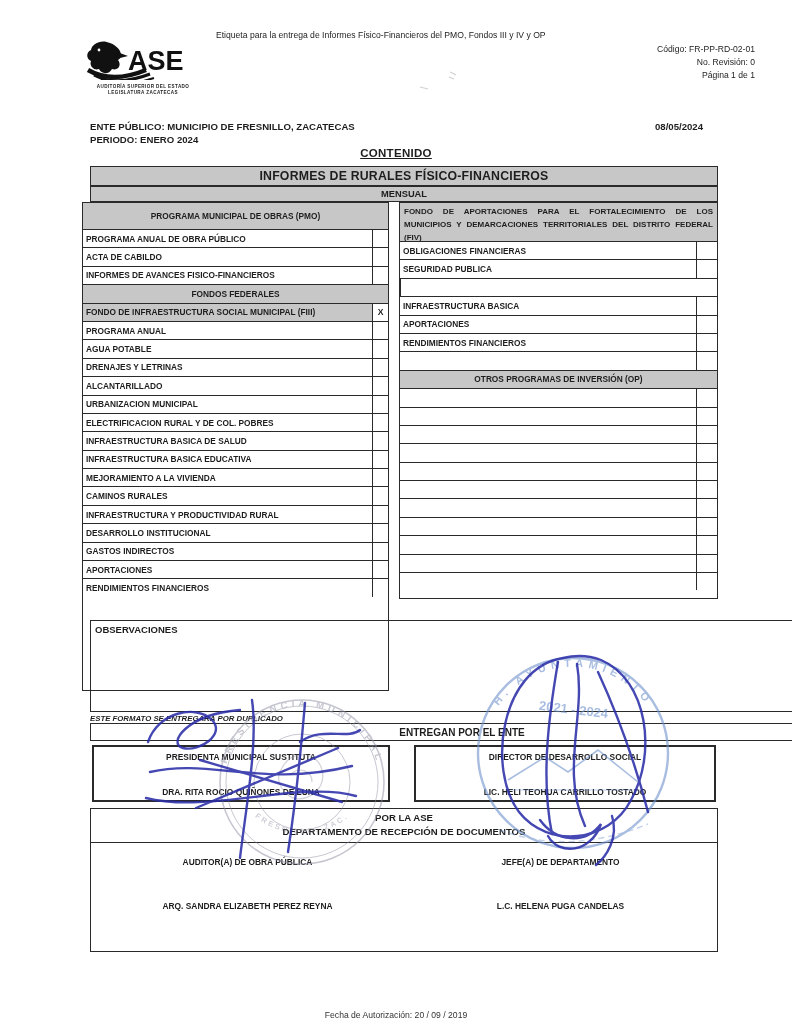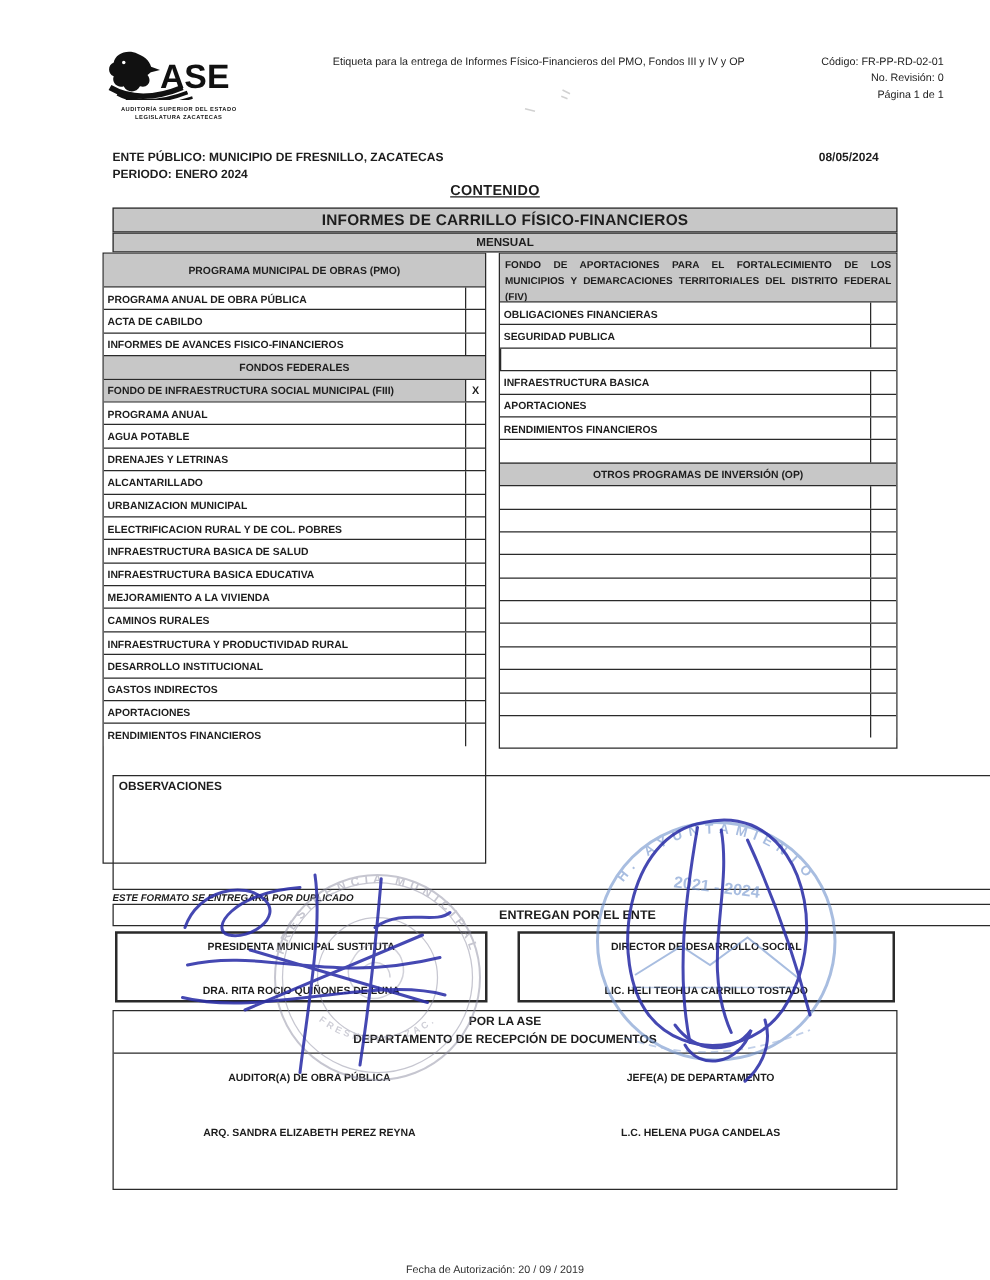--- a/index.html
+++ b/index.html
@@ -1,21 +1,21 @@
 <!DOCTYPE html>
 <html><head>
 <meta charset="utf-8">
 <style>
   html,body{margin:0;padding:0;background:#e8e8e8;}
   .page{position:relative;width:792px;height:1024px;background:#ffffff;margin:0 auto;
         font-family:"Liberation Sans", sans-serif;color:#1d1d1d;overflow:hidden;}
   .abs{position:absolute;box-sizing:border-box;}
 
   
-  .hdr-title{left:216px;top:44px;width:430px;text-align:center;font-size:8.6px;}
+  .hdr-title{left:216px;top:30px;width:430px;font-size:8.6px;}
   .code-block{left:590px;top:43px;width:165px;text-align:right;font-size:8.6px;line-height:1.5;}
 
   
   .info-line{font-weight:bold;font-size:9.6px;}
   .contenido{left:0;top:147px;width:792px;text-align:center;font-weight:bold;
              font-size:11.5px;text-decoration:underline;letter-spacing:.3px;}
 
   
   .tbl-title{left:90px;top:166px;width:628px;height:20px;background:#c7c7c7;
              border:1.5px solid #2a2a2a;font-weight:bold;font-size:12.3px;
@@ -97,28 +97,28 @@
     <div>No. Revisión: 0</div>
     <div>Página 1 de 1</div>
   </div>
 
   <div class="abs info-line" style="left:90px;top:121px;">ENTE PÚBLICO: MUNICIPIO DE FRESNILLO, ZACATECAS</div>
   <div class="abs info-line" style="left:90px;top:134px;">PERIODO: ENERO 2024</div>
   <div class="abs info-line" style="left:655px;top:121px;">08/05/2024</div>
 
   <div class="abs contenido">CONTENIDO</div>
 
-  <div class="abs tbl-title">INFORMES DE CARRILLO FÍSICO-FINANCIEROS</div>
+  <div class="abs tbl-title">INFORMES DE RURALES FÍSICO-FINANCIEROS</div>
   <div class="abs tbl-sub">MENSUAL</div>
 
   <div class="abs block block-left">
     <div class="col-head">PROGRAMA MUNICIPAL DE OBRAS (PMO)</div>
     <div id="left-rows">
         <div class="trow">
-          <div class="lbl">PROGRAMA ANUAL DE OBRA PÚBLICA</div>
+          <div class="lbl">PROGRAMA ANUAL DE OBRA PÚBLICO</div>
           <div class="chk"></div>
         </div>
         <div class="trow">
           <div class="lbl">ACTA DE CABILDO</div>
           <div class="chk"></div>
         </div>
         <div class="trow">
           <div class="lbl">INFORMES DE AVANCES FISICO-FINANCIEROS</div>
           <div class="chk"></div>
         </div>

